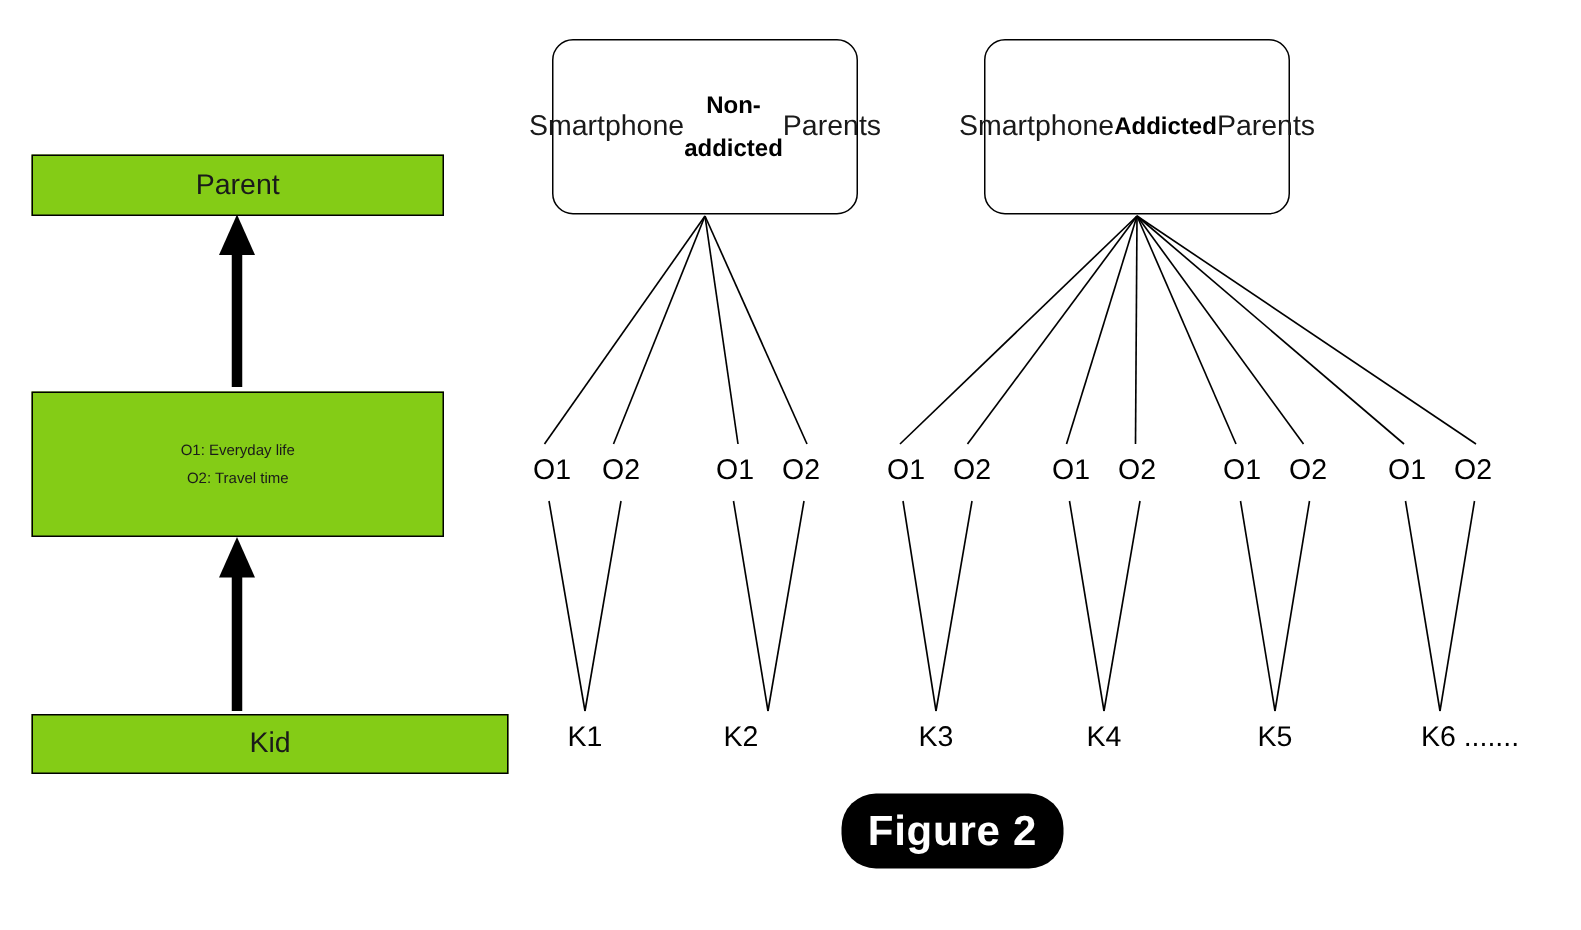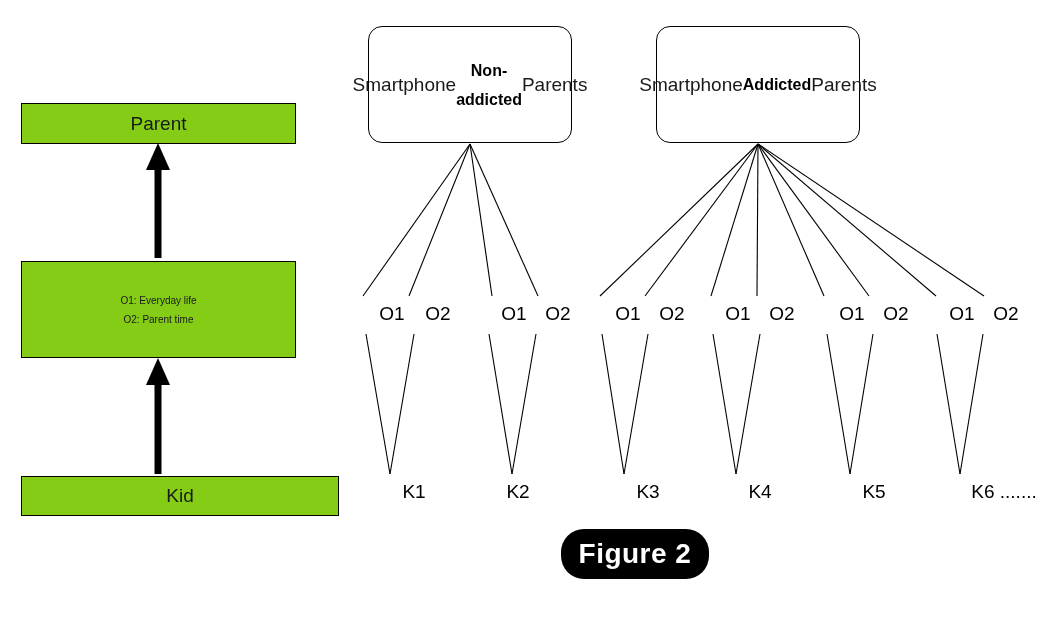--- a/index.html
+++ b/index.html
@@ -69,21 +69,20 @@
   #group-addicted    { left: 656px; top: 26px; width: 204px; height: 117px; }
 
   
   .node-label {
     position: absolute;
     font-size: 19px;
     color: #000000;
     text-align: center;
     transform: translateX(-50%);
     white-space: nowrap;
-    margin-left: 24px;
   }
   .o-label { top: 303px; }
   .k-label { top: 481px; }
 
   
   #edges {
     position: absolute;
     left: 0;
     top: 0;
     width: 1054px;
@@ -164,21 +163,21 @@
       <line x1="983" y1="334" x2="960" y2="474"></line>
     </g>
   </svg>
 
   <div class="legend-box" id="box-parent">
     <div class="legend-title">Parent</div>
   </div>
 
   <div class="legend-box" id="box-measure">
     <div class="legend-sub">O1: Everyday life</div>
-    <div class="legend-sub">O2: Parent time</div>
+    <div class="legend-sub">O2: Travel time</div>
   </div>
 
   <div class="legend-box" id="box-kid">
     <div class="legend-title">Kid</div>
   </div>
 
   <div class="group-box" id="group-nonaddicted">
     <div class="group-line">Smartphone</div>
     <div class="group-line bold">Non-addicted</div>
     <div class="group-line">Parents</div>

